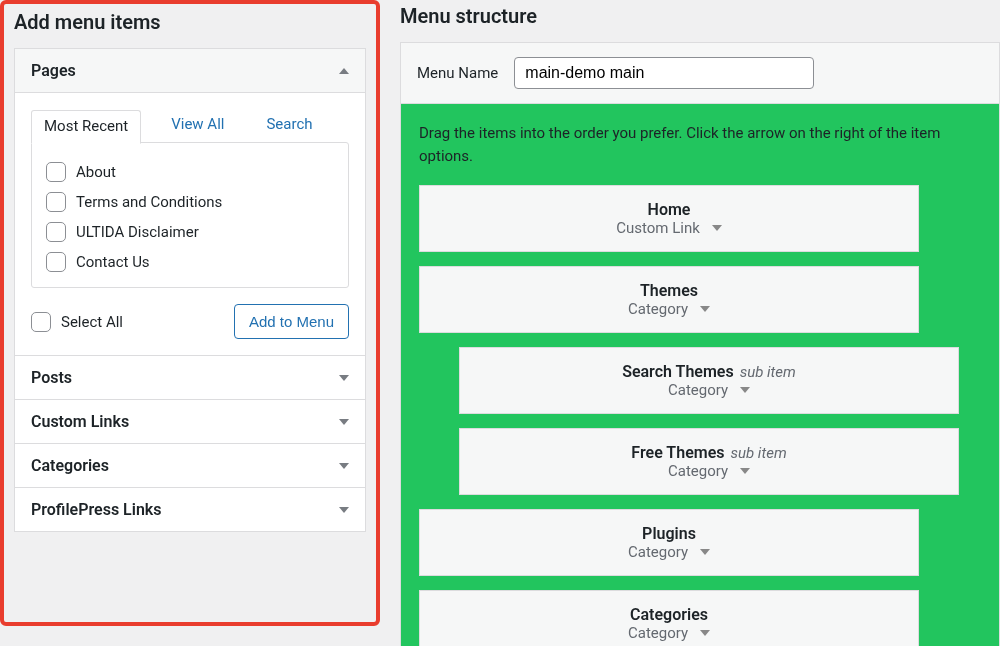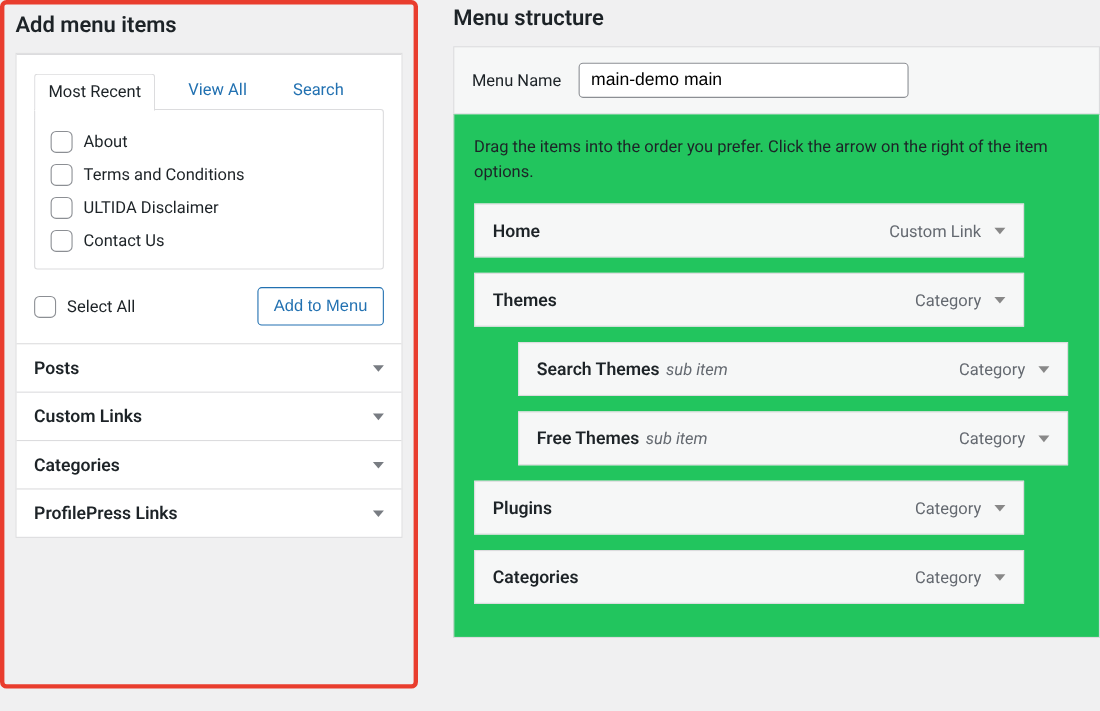--- a/index.html
+++ b/index.html
@@ -5,21 +5,21 @@
   * { box-sizing: border-box; }
   body {
     margin: 0;
     font-family: -apple-system, BlinkMacSystemFont, "Segoe UI", Roboto, sans-serif;
     font-size: 15px;
     color: #1d2327;
     background: #f0f0f1;
   }
   .wrap {
     display: flex;
-    gap: 32px;
+    gap: 20px;
     padding: 0 0 20px 0;
     width: 1000px;
     height: 646px;
     overflow: hidden;
   }
   
   .left-col {
     width: 380px;
     flex-shrink: 0;
     border: 4px solid #e93d2e;
@@ -169,36 +169,41 @@
   .menu-items { display: flex; flex-direction: column; gap: 14px; }
   .menu-item {
     display: flex;
     align-items: center;
     justify-content: space-between;
     background: #f6f7f7;
     border: 1px solid #dcdcde;
     padding: 14px 16px;
     width: 500px;
     cursor: move;
+    flex-direction: column;
   }
   .menu-item.sub { margin-left: 40px; width: 500px; }
   .mi-title { font-weight: 600; font-size: 16px; }
   .mi-sub { font-style: italic; font-weight: 400; color: #646970; margin-left: 6px; font-size: 15px;}
   .mi-right { display: flex; align-items: center; gap: 12px; color: #646970; font-size: 15px;}
 </style>
 </head>
 <body>
 
 <div class="wrap">
 
   <div class="left-col">
     <h3 class="col-heading">Add menu items</h3>
 
     <div class="accordion">
 
+      <div class="acc-header open">
+        <span>Pages</span>
+        <span class="caret caret-up"></span>
+      </div>
       <div class="acc-body">
         <div class="tabs">
           <span class="tab active">Most Recent</span>
           <span class="tab">View All</span>
           <span class="tab">Search</span>
         </div>
         <div class="page-list">
           <div class="chk-row">
             <span class="chk"></span>
             <span>About</span>

